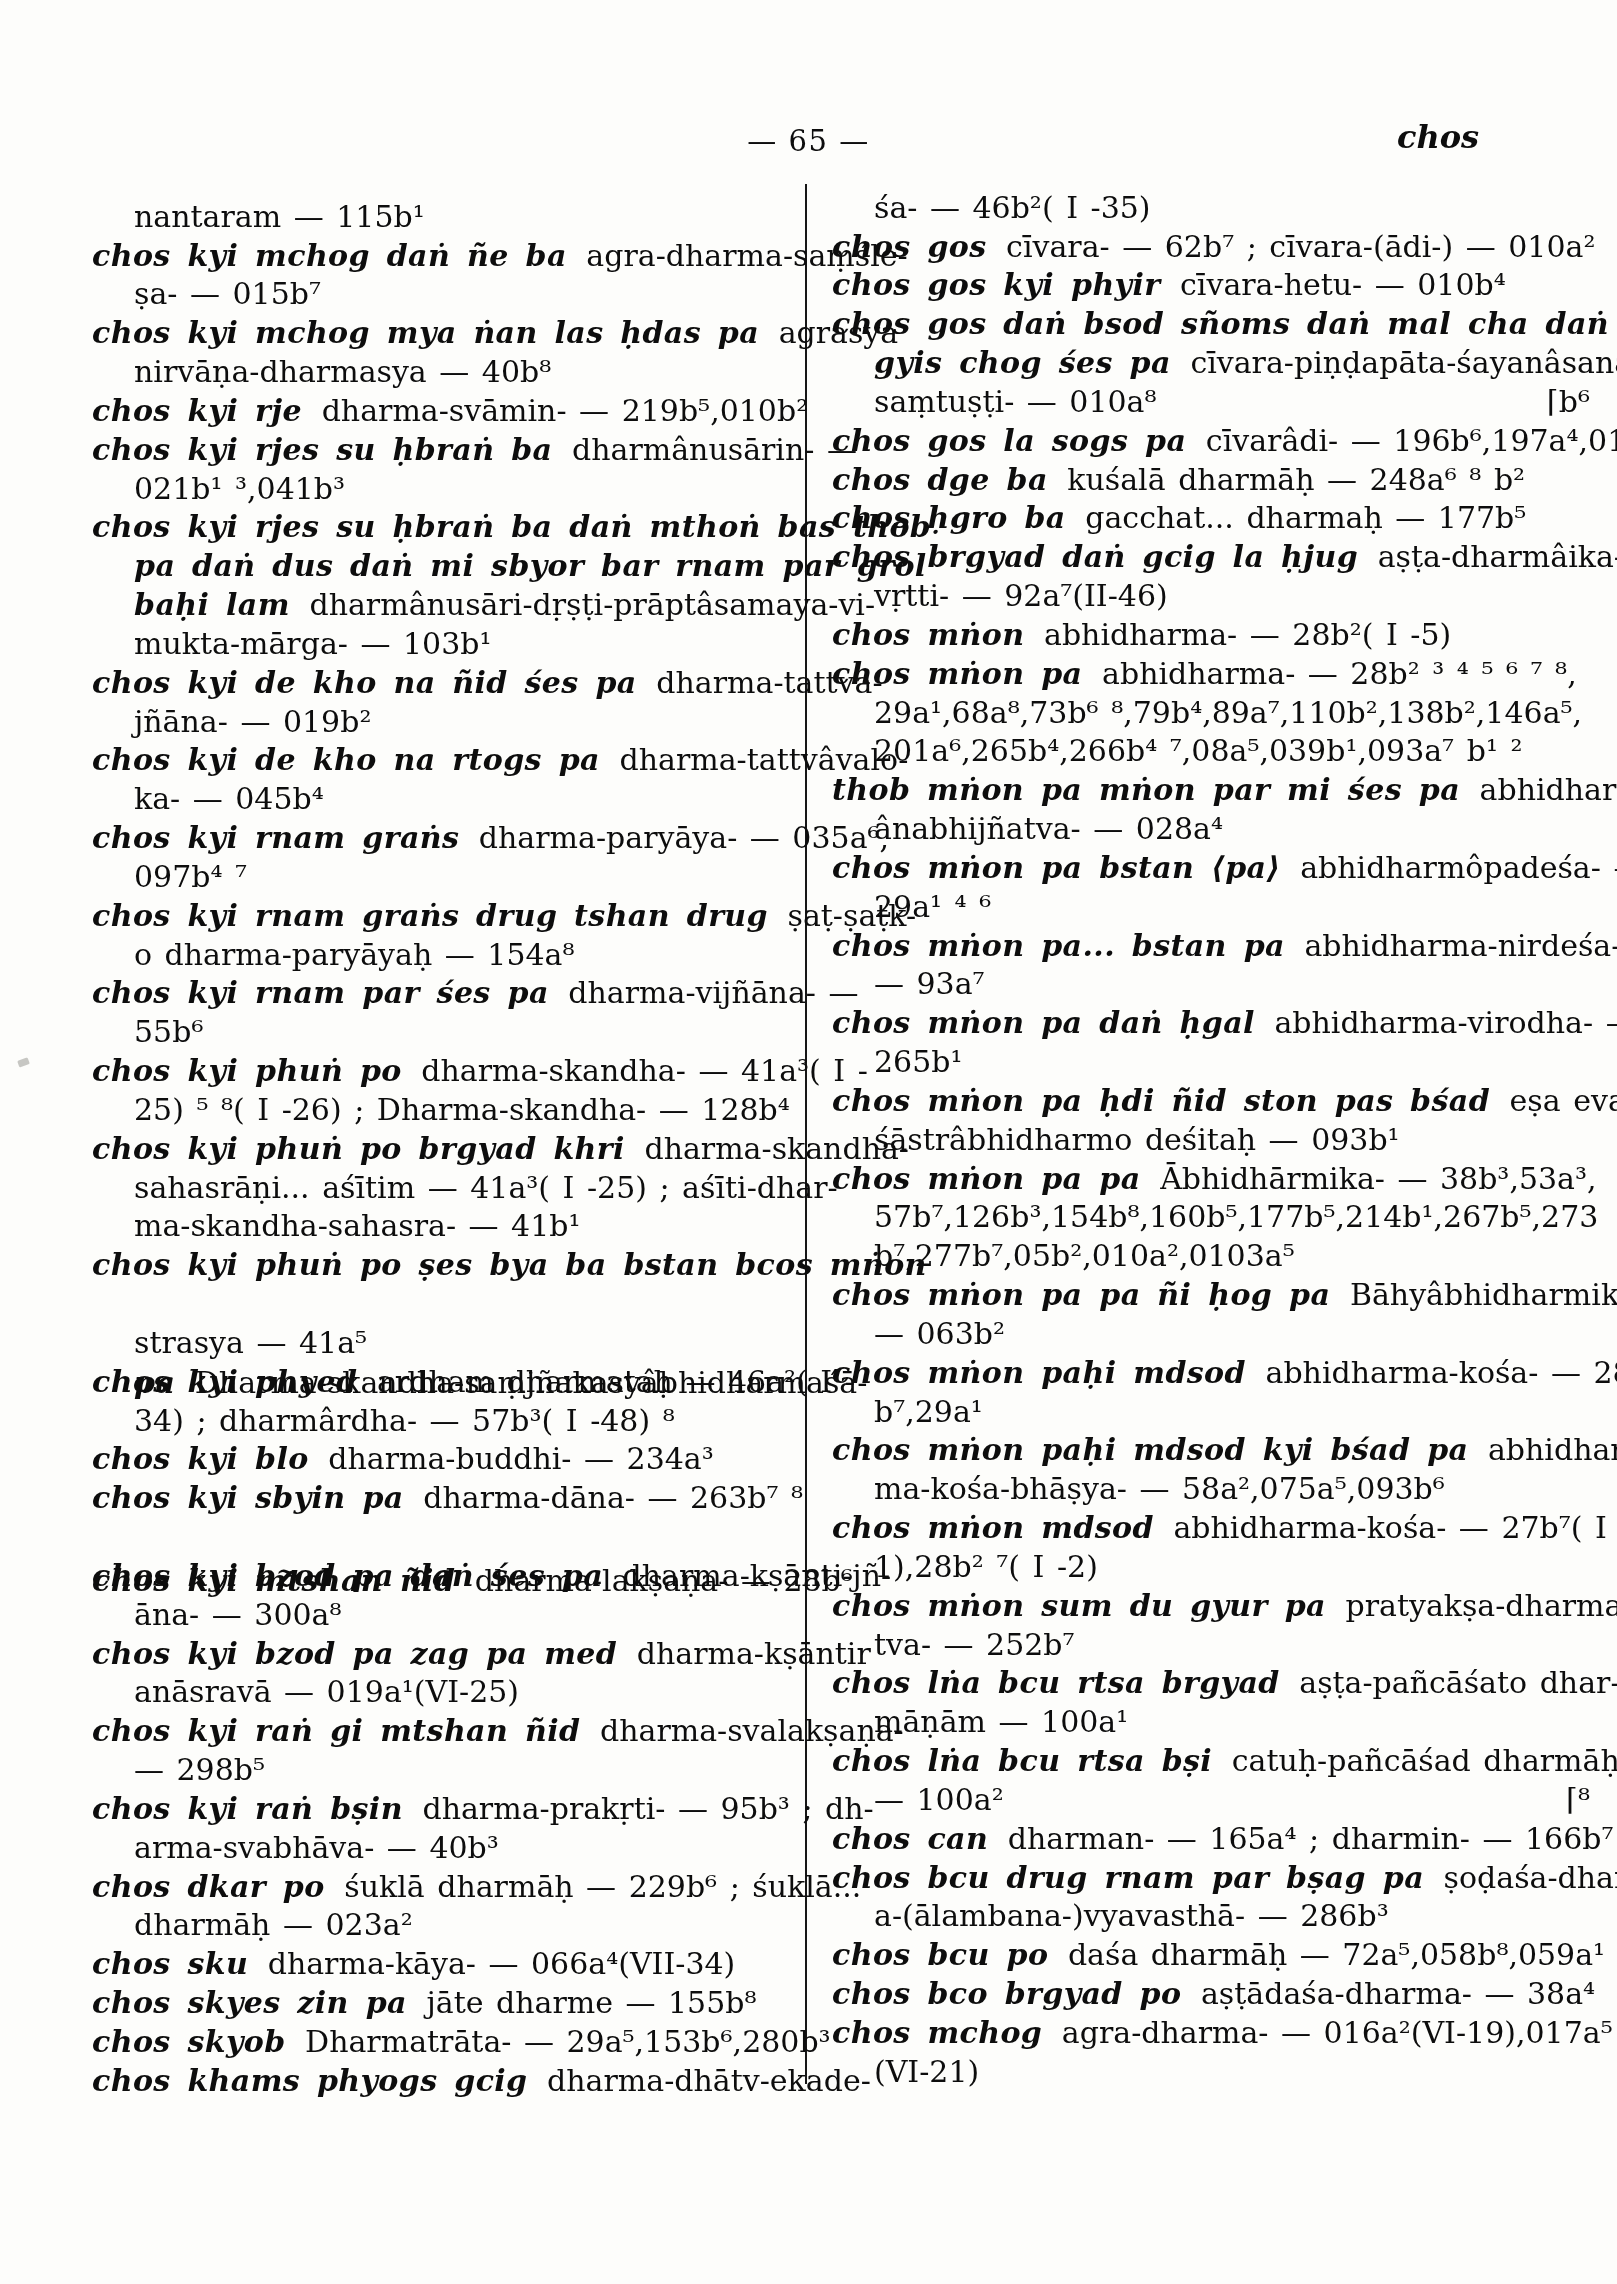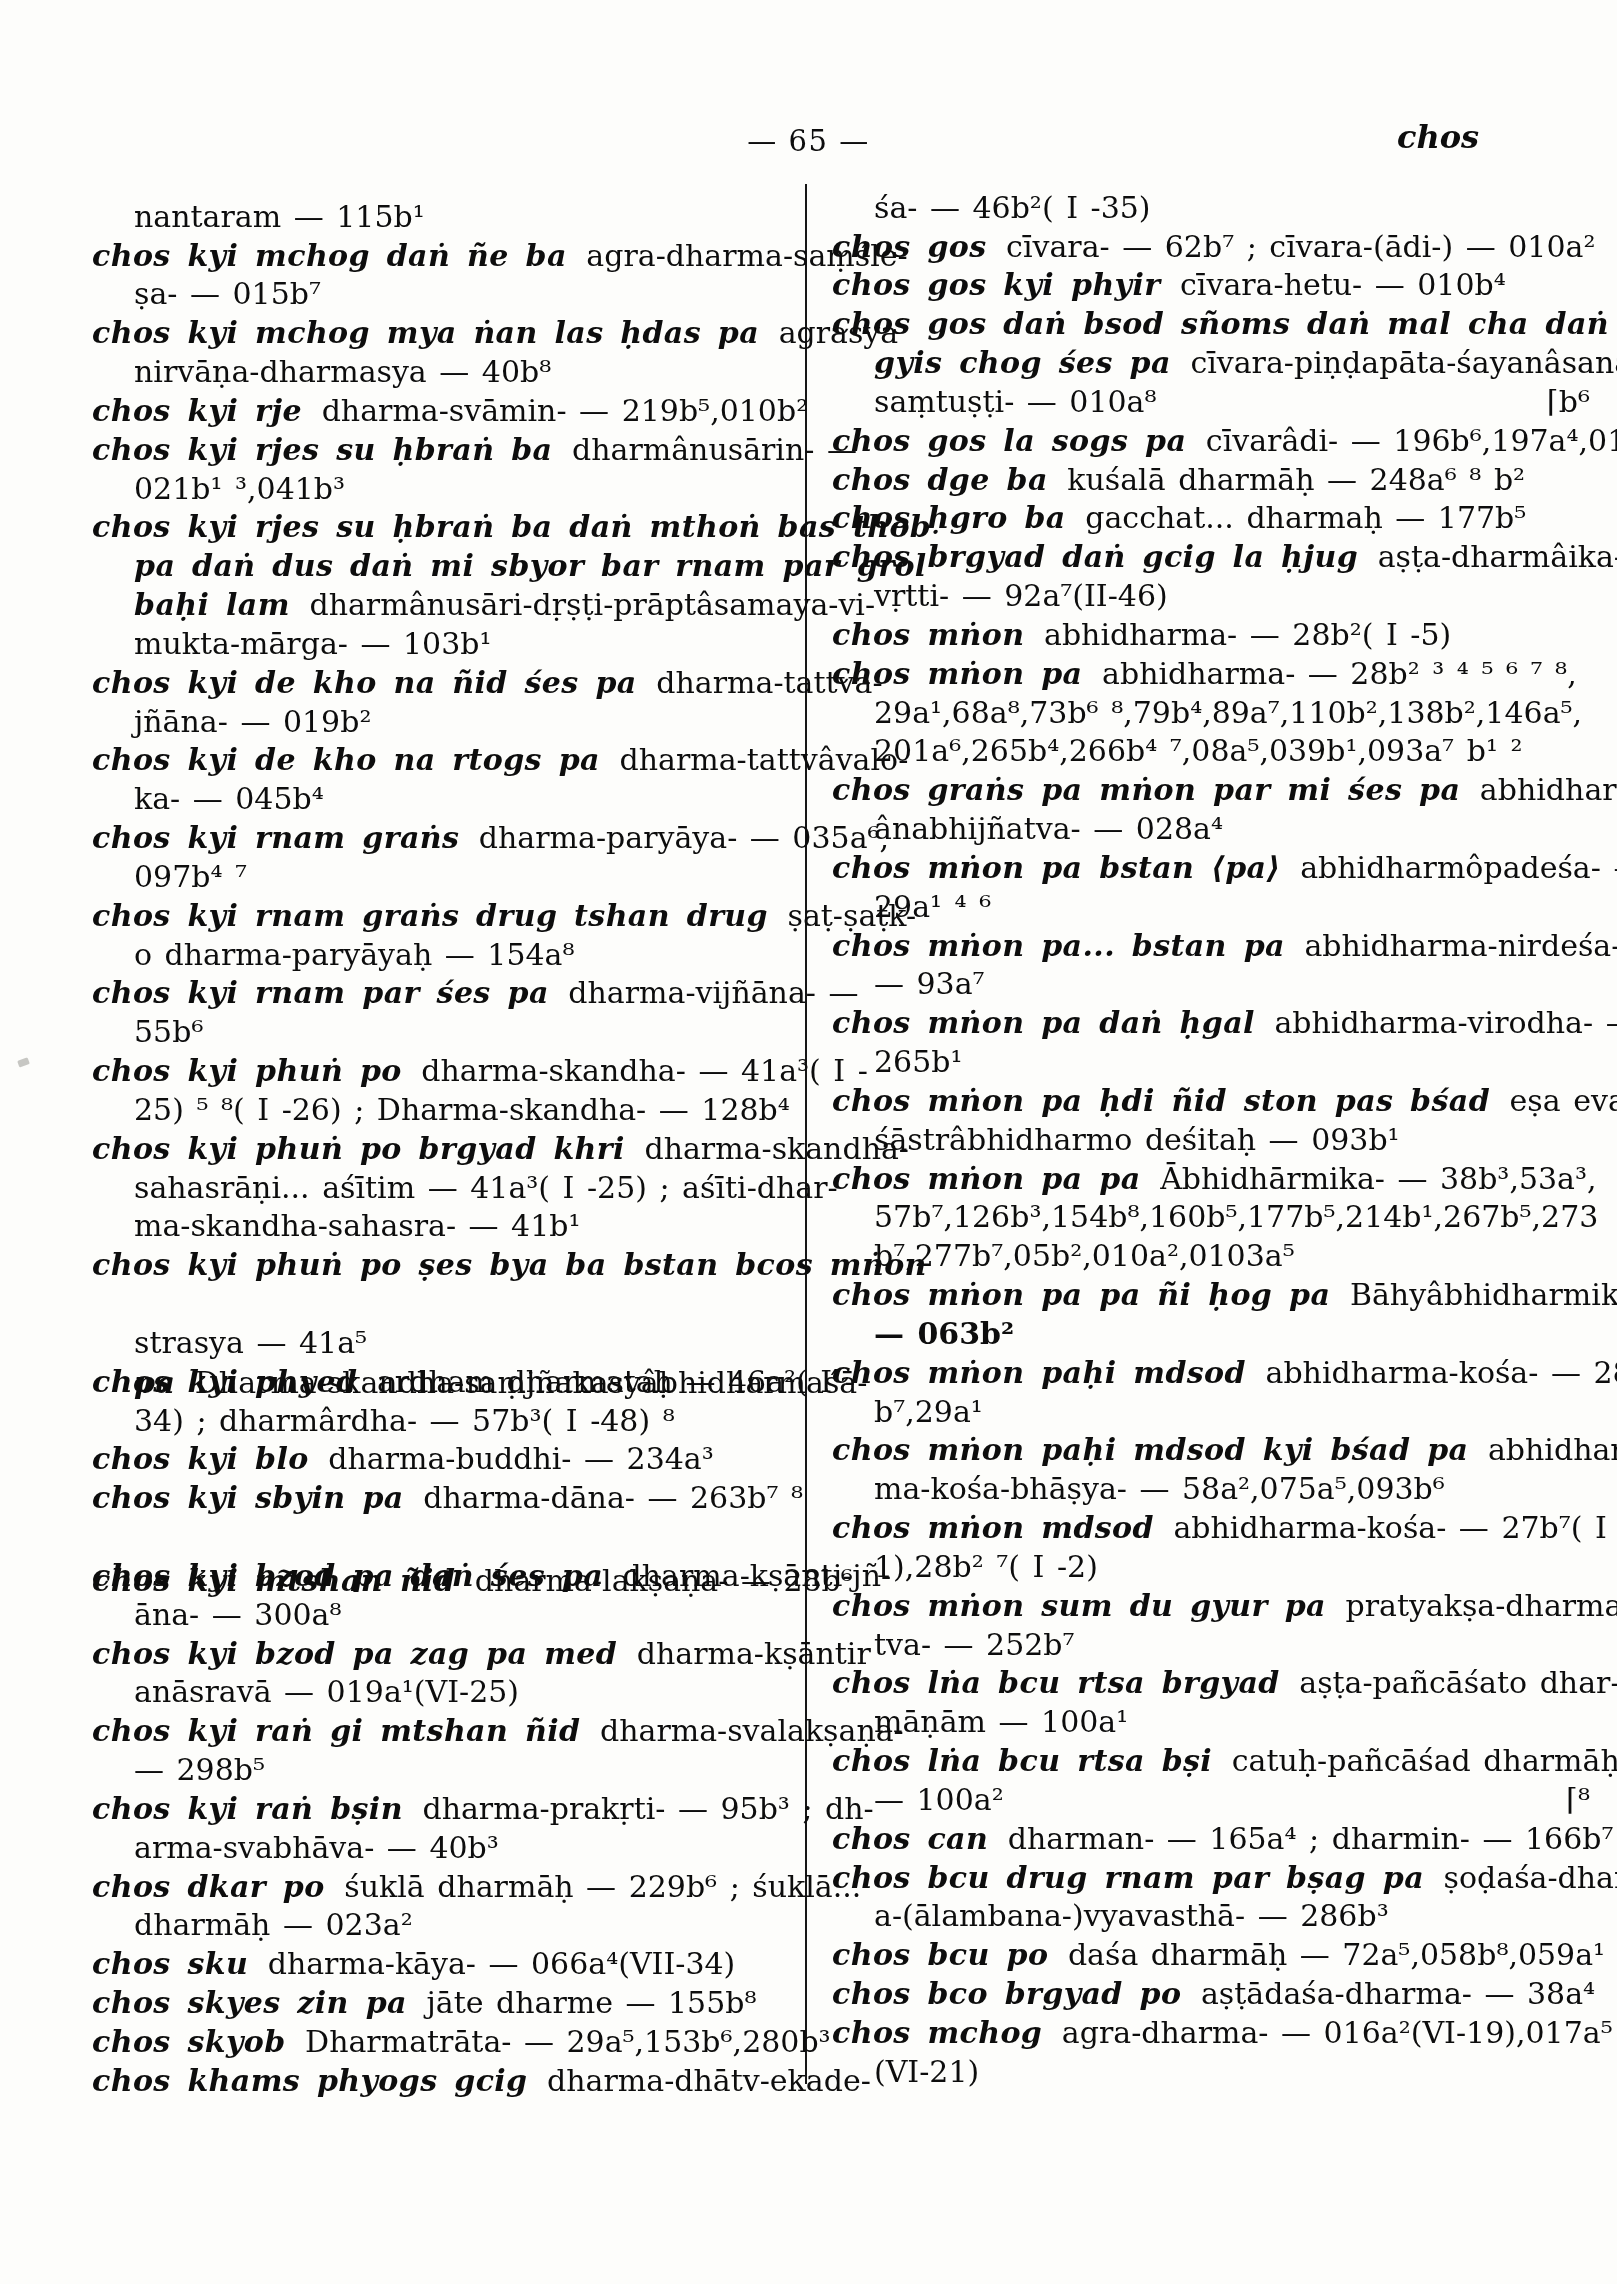--- a/index.html
+++ b/index.html
@@ -108,35 +108,35 @@
     <div class="line ind" style="top: 383px;"><span class="rom">saṃtuṣṭi- — 010a⁸</span><span class="marg">⌈b⁶</span></div>
     <div class="line" style="top: 422px;"><span class="tib">chos gos la sogs pa</span><span class="gap"></span><span class="rom">cīvarâdi- — 196b⁶,197a⁴,010</span></div>
     <div class="line" style="top: 461px;"><span class="tib">chos dge ba</span><span class="gap"></span><span class="rom">kuśalā dharmāḥ — 248a⁶ ⁸ b²</span></div>
     <div class="line" style="top: 499px;"><span class="tib">chos ḥgro ba</span><span class="gap"></span><span class="rom">gacchat... dharmaḥ — 177b⁵</span></div>
     <div class="line" style="top: 538px;"><span class="tib">chos brgyad daṅ gcig la ḥjug</span><span class="gap"></span><span class="rom">aṣṭa-dharmâika-</span></div>
     <div class="line ind" style="top: 577px;"><span class="rom">vṛtti- — 92a⁷(II-46)</span></div>
     <div class="line" style="top: 616px;"><span class="tib">chos mṅon</span><span class="gap"></span><span class="rom">abhidharma- — 28b²( I -5)</span></div>
     <div class="line" style="top: 655px;"><span class="tib">chos mṅon pa</span><span class="gap"></span><span class="rom">abhidharma- — 28b² ³ ⁴ ⁵ ⁶ ⁷ ⁸,</span></div>
     <div class="line ind" style="top: 694px;"><span class="rom">29a¹,68a⁸,73b⁶ ⁸,79b⁴,89a⁷,110b²,138b²,146a⁵,</span></div>
     <div class="line ind" style="top: 732px;"><span class="rom">201a⁶,265b⁴,266b⁴ ⁷,08a⁵,039b¹,093a⁷ b¹ ²</span></div>
-    <div class="line" style="top: 771px;"><span class="tib">chos graṅs pa mṅon par mi śes pa</span><span class="gap"></span><span class="rom">abhidharm-</span></div>
+    <div class="line" style="top: 771px;"><span class="tib">thob mṅon pa mṅon par mi śes pa</span><span class="gap"></span><span class="rom">abhidharm-</span></div>
     <div class="line ind" style="top: 810px;"><span class="rom">ânabhijñatva- — 028a⁴</span></div>
     <div class="line" style="top: 849px;"><span class="tib">chos mṅon pa bstan ⟨pa⟩</span><span class="gap"></span><span class="rom">abhidharmôpadeśa- —</span></div>
     <div class="line ind" style="top: 888px;"><span class="rom">29a¹ ⁴ ⁶</span></div>
     <div class="line" style="top: 927px;"><span class="tib">chos mṅon pa... bstan pa</span><span class="gap"></span><span class="rom">abhidharma-nirdeśa-</span></div>
     <div class="line ind" style="top: 965px;"><span class="rom">— 93a⁷</span></div>
     <div class="line" style="top: 1004px;"><span class="tib">chos mṅon pa daṅ ḥgal</span><span class="gap"></span><span class="rom">abhidharma-virodha- —</span></div>
     <div class="line ind" style="top: 1043px;"><span class="rom">265b¹</span></div>
     <div class="line" style="top: 1082px;"><span class="tib">chos mṅon pa ḥdi ñid ston pas bśad</span><span class="gap"></span><span class="rom">eṣa eva</span></div>
     <div class="line ind" style="top: 1121px;"><span class="rom">śāstrâbhidharmo deśitaḥ — 093b¹</span></div>
     <div class="line" style="top: 1160px;"><span class="tib">chos mṅon pa pa</span><span class="gap"></span><span class="rom">Ābhidhārmika- — 38b³,53a³,</span></div>
     <div class="line ind" style="top: 1198px;"><span class="rom">57b⁷,126b³,154b⁸,160b⁵,177b⁵,214b¹,267b⁵,273</span></div>
     <div class="line ind" style="top: 1237px;"><span class="rom">b⁷,277b⁷,05b²,010a²,0103a⁵</span></div>
     <div class="line" style="top: 1276px;"><span class="tib">chos mṅon pa pa ñi ḥog pa</span><span class="gap"></span><span class="rom">Bāhyâbhidharmika-</span></div>
-    <div class="line ind" style="top: 1315px; font-weight: bold;"><span class="rom">— 063b²</span></div>
+    <div class="line ind" style="top: 1315px;"><span class="rom">— 063b²</span></div>
     <div class="line" style="top: 1354px;"><span class="tib">chos mṅon paḥi mdsod</span><span class="gap"></span><span class="rom">abhidharma-kośa- — 28</span></div>
     <div class="line ind" style="top: 1393px;"><span class="rom">b⁷,29a¹</span></div>
     <div class="line" style="top: 1431px;"><span class="tib">chos mṅon paḥi mdsod kyi bśad pa</span><span class="gap"></span><span class="rom">abhidhar-</span></div>
     <div class="line ind" style="top: 1470px;"><span class="rom">ma-kośa-bhāṣya- — 58a²,075a⁵,093b⁶</span></div>
     <div class="line" style="top: 1509px;"><span class="tib">chos mṅon mdsod</span><span class="gap"></span><span class="rom">abhidharma-kośa- — 27b⁷( I -</span></div>
     <div class="line ind" style="top: 1548px;"><span class="rom">1),28b² ⁷( I -2)</span></div>
     <div class="line" style="top: 1587px;"><span class="tib">chos mṅon sum du gyur pa</span><span class="gap"></span><span class="rom">pratyakṣa-dharma-</span></div>
     <div class="line ind" style="top: 1626px;"><span class="rom">tva- — 252b⁷</span></div>
     <div class="line" style="top: 1664px;"><span class="tib">chos lṅa bcu rtsa brgyad</span><span class="gap"></span><span class="rom">aṣṭa-pañcāśato dhar-</span></div>
     <div class="line ind" style="top: 1703px;"><span class="rom">māṇām — 100a¹</span></div>

